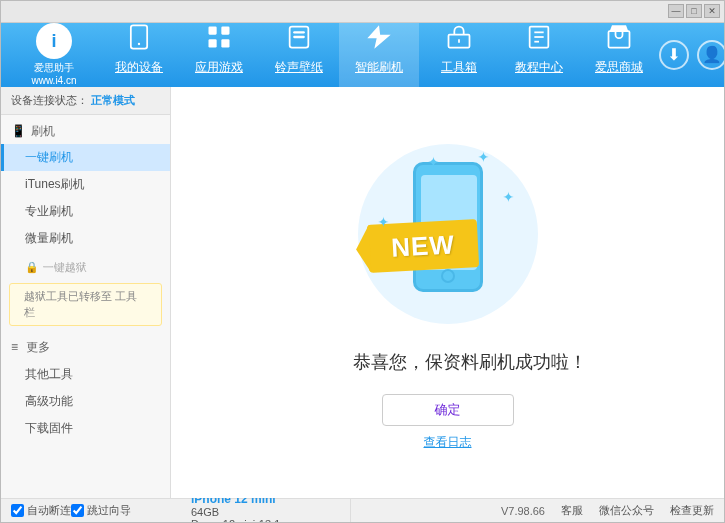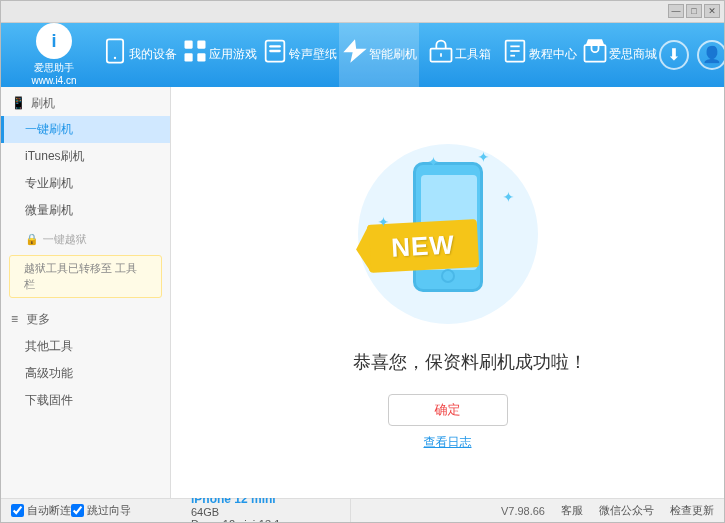--- a/index.html
+++ b/index.html
@@ -57,29 +57,30 @@
 
     .nav-items {
       display: flex;
       flex: 1;
       height: 100%;
       align-items: center;
       justify-content: center;
     }
     .nav-item {
       display: flex;
-      flex-direction: row;
-      align-items: center;
-      justify-content: center;
+      flex-direction: column;
+      align-items: center;
+      justify-content: flex-start;
       width: 80px;
       height: 100%;
       color: white;
       cursor: pointer;
       font-size: 12px;
       transition: background 0.2s;
+      text-decoration: underline;
     }
     .nav-item.active { background: rgba(255,255,255,0.2); }
     .nav-icon {
       font-size: 22px;
       margin-bottom: 2px;
       color: white;
     }
     .nav-icon svg { width: 28px; height: 28px; fill: white; }
 
     .nav-right {
@@ -261,28 +262,28 @@
 
     .success-msg {
       font-size: 18px;
       color: #333;
       margin-bottom: 20px;
       font-weight: 500;
       margin-left: 45px;
     }
 
     .confirm-btn {
-      width: 120px;
+      width: 132px;
       height: 32px;
       background: white;
       border: 1px solid #ccc;
       border-radius: 4px;
       cursor: pointer;
       font-size: 13px;
-      color: #ef4444;
+      color: #6d28d9;
       margin-bottom: 8px;
     }
 
     .back-link {
       font-size: 12px;
       color: #2196e8;
       cursor: pointer;
       text-decoration: underline;
     }
 
@@ -447,20 +448,24 @@
 
     <div class="nav-right">
       <div class="nav-right-btn">⬇</div>
       <div class="nav-right-btn">👤</div>
     </div>
   </div>
 
   <div class="main-area">
 
     <div class="sidebar">
+      <div class="connection-bar">
+        <span>设备连接状态：</span>
+        <span class="connection-status">正常模式</span>
+      </div>
 
       <div class="sidebar-section">
         <div class="sidebar-group-header">
           <span class="icon">📱</span>
           <span>刷机</span>
         </div>
         <div class="sidebar-item active">
           <span>一键刷机</span>
         </div>
         <div class="sidebar-item">

